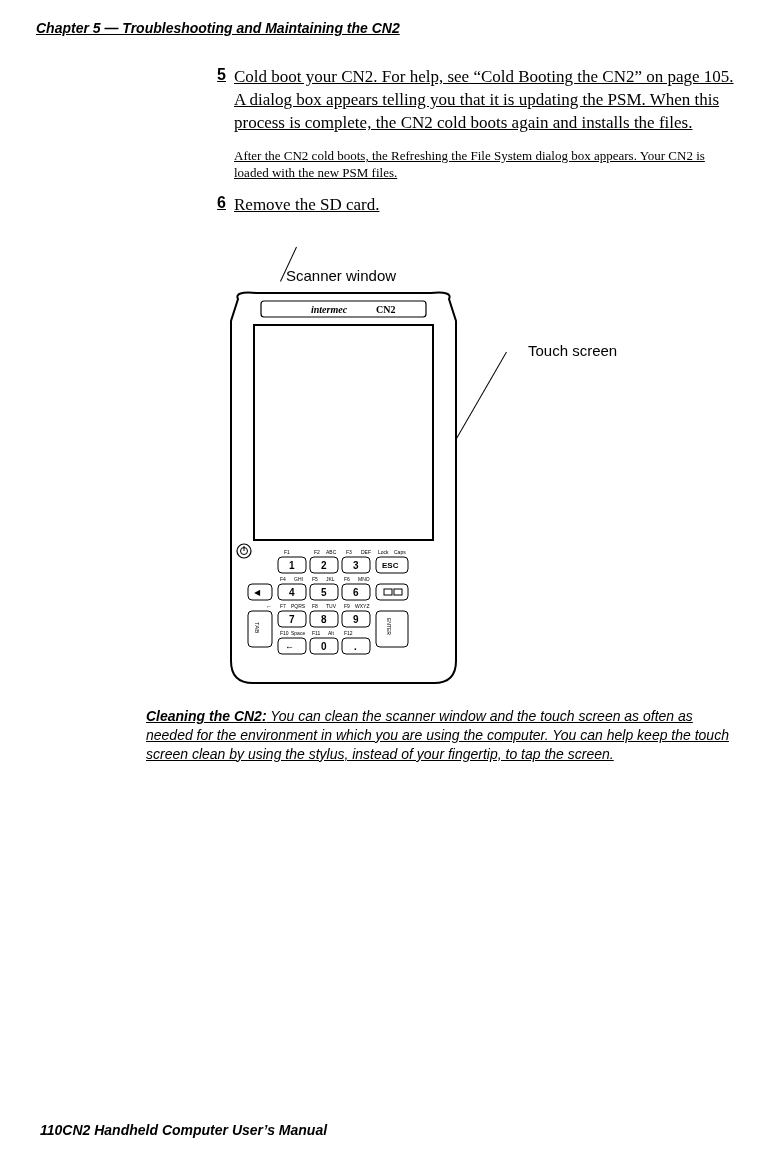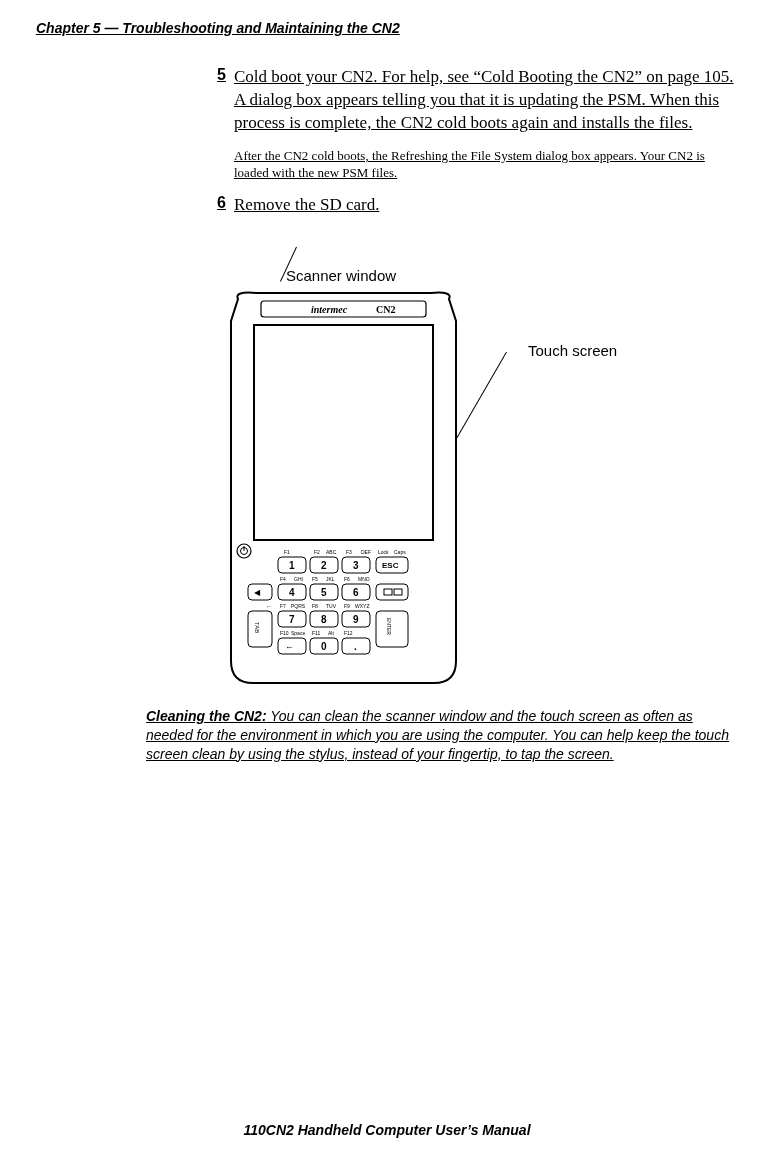--- a/index.html
+++ b/index.html
@@ -128,21 +128,21 @@
   }
   .caption strong {
     font-weight: bold;
   }
   .footer {
     position: absolute;
     bottom: 34px;
     left: 40px;
     right: 40px;
     display: flex;
-    justify-content: center;
+    justify-content: flex-start;
     font-family: Arial, sans-serif;
     font-weight: bold;
     font-style: italic;
     font-size: 14px;
   }
   .keypad text {
     font-family: Arial, sans-serif;
   }
 </style>
 </head>

